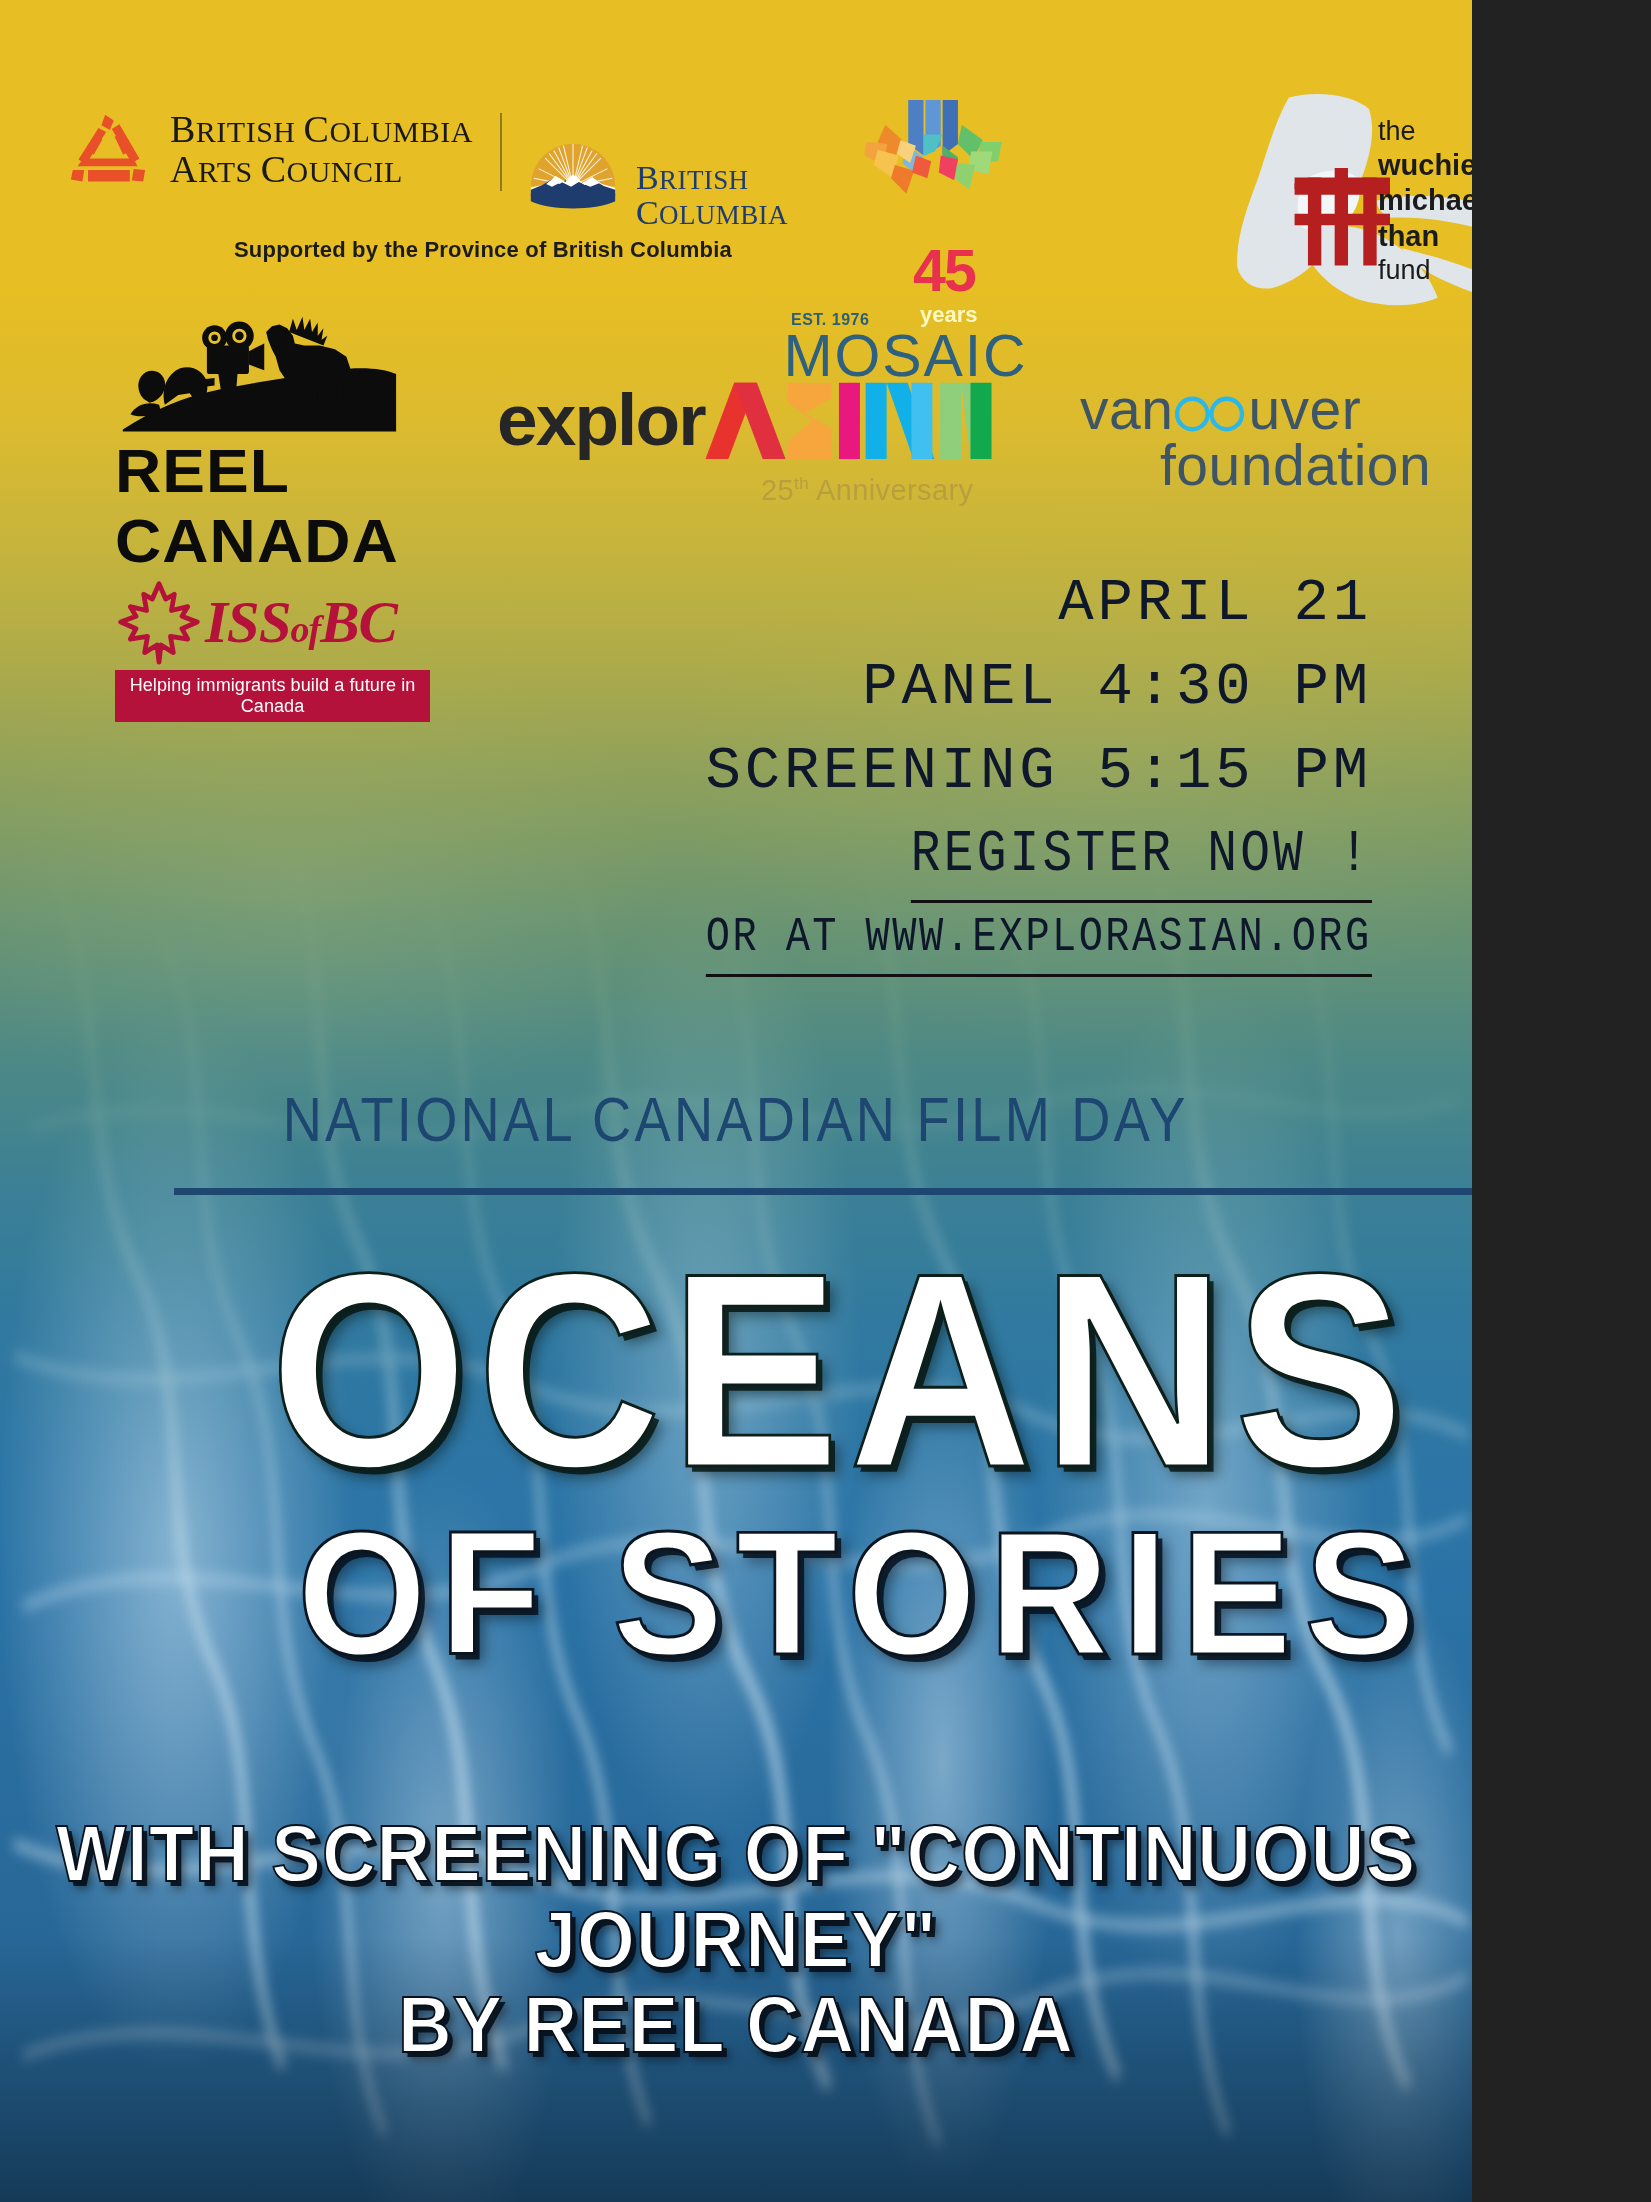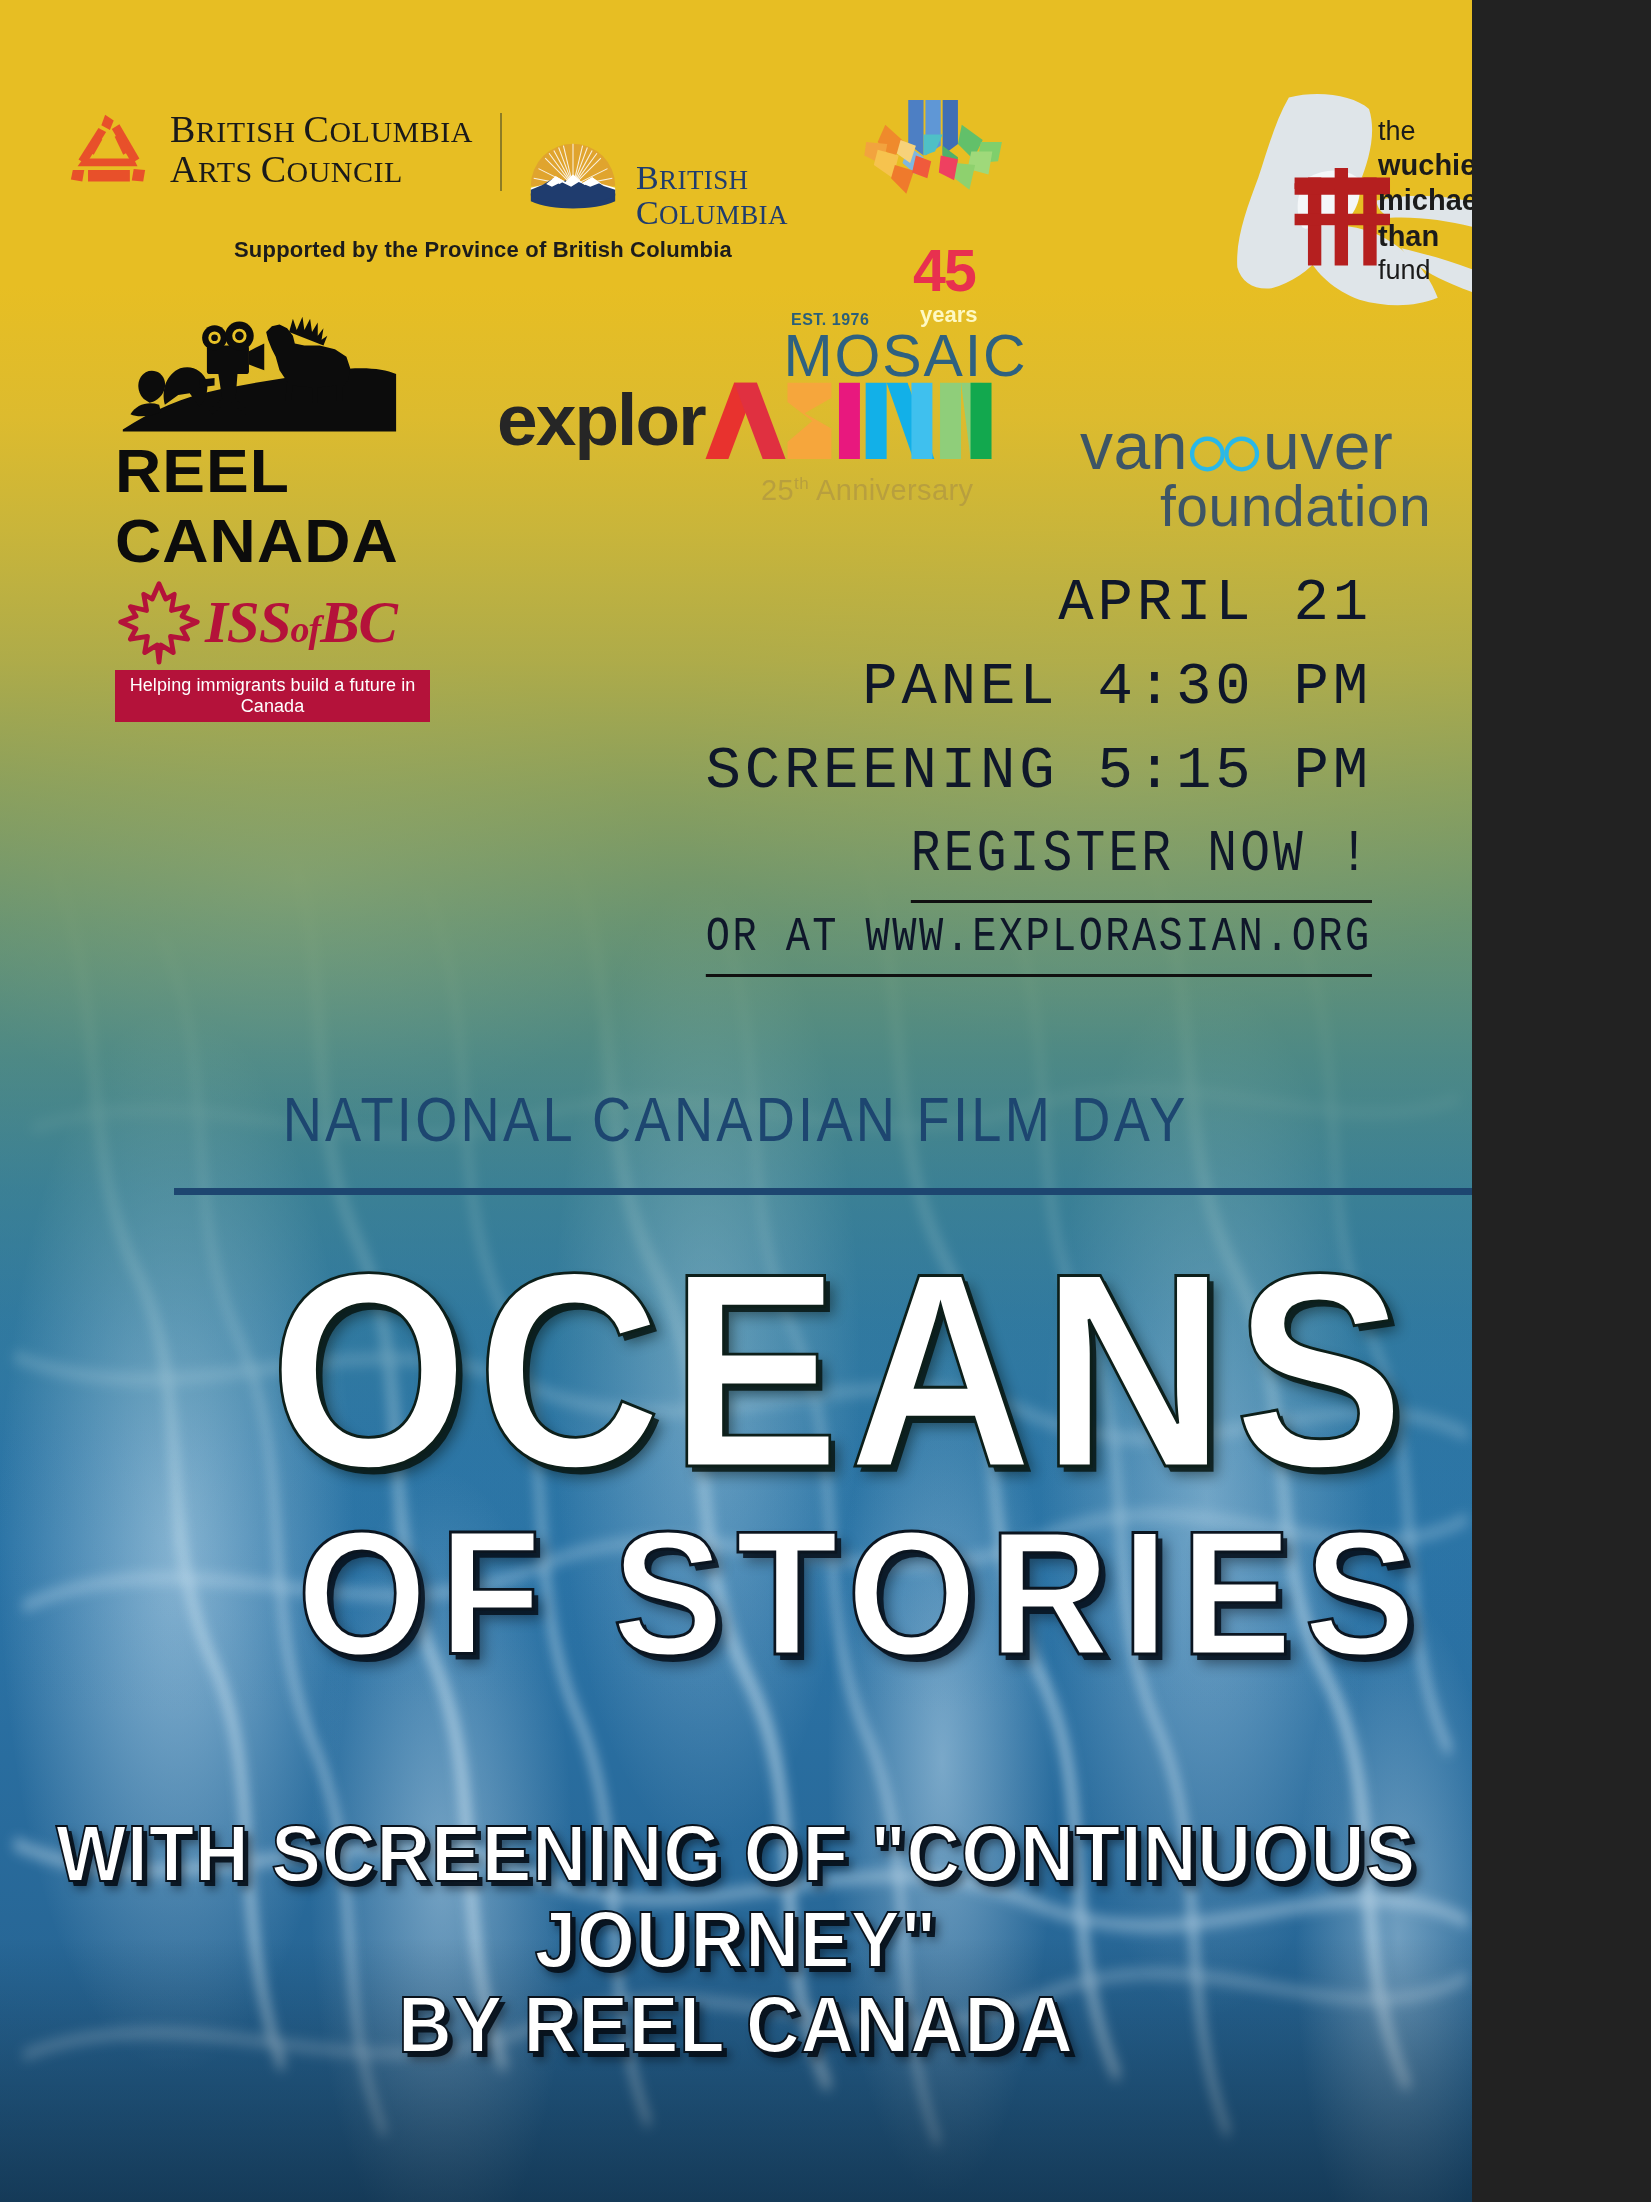--- a/index.html
+++ b/index.html
@@ -128,21 +128,21 @@
   }
   .explor-mark{display:inline-block;vertical-align:middle;margin-left:-3.8px;}
   .explor-anniv{
     position:absolute;left:264px;top:96px;
     font-size:29px;color:#b89f3e;letter-spacing:0.4px;
   }
   .explor-anniv sup{font-size:17px;}
 
   
   .vanfnd{left:1080px;top:382px;color:#3d5566;line-height:.98;}
-  .vf-l1{font-size:66px;font-weight:300;letter-spacing:0.5px;white-space:nowrap;margin-top:32px;}
+  .vf-l1{font-size:57px;font-weight:300;letter-spacing:0.5px;white-space:nowrap;}
   .vf-l2{font-size:57px;font-weight:300;letter-spacing:0.5px;margin-left:80px;}
   .vf-inf{display:inline-block;vertical-align:-5.7px;}
 
   
   .issbc{left:115px;top:578px;width:315px;}
   .issbc-top{display:flex;align-items:center;gap:1.9px;}
   .issbc-word{
     font-family:"Liberation Serif", serif;font-style:italic;font-weight:bold;
     font-size:59px;color:#b4123a;letter-spacing:-1px;
   }

